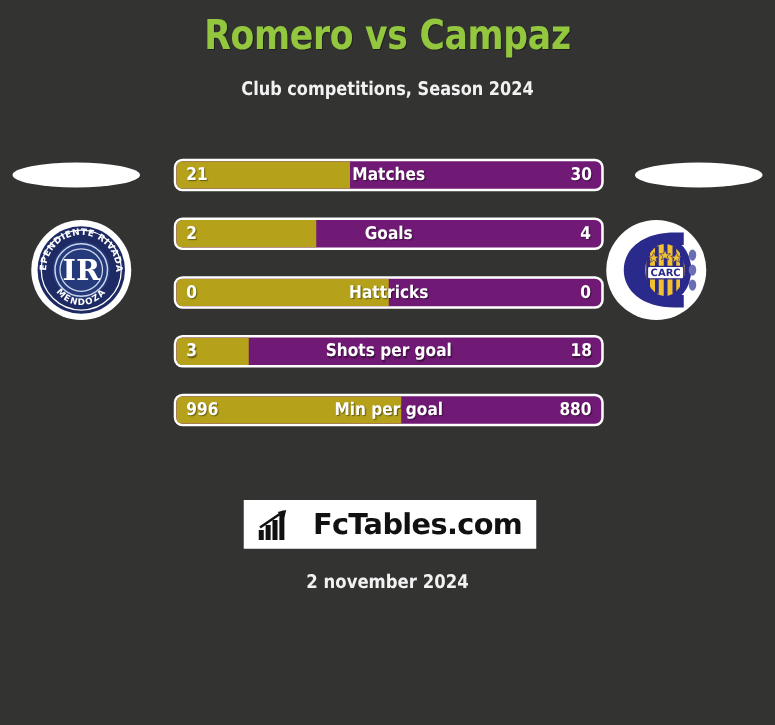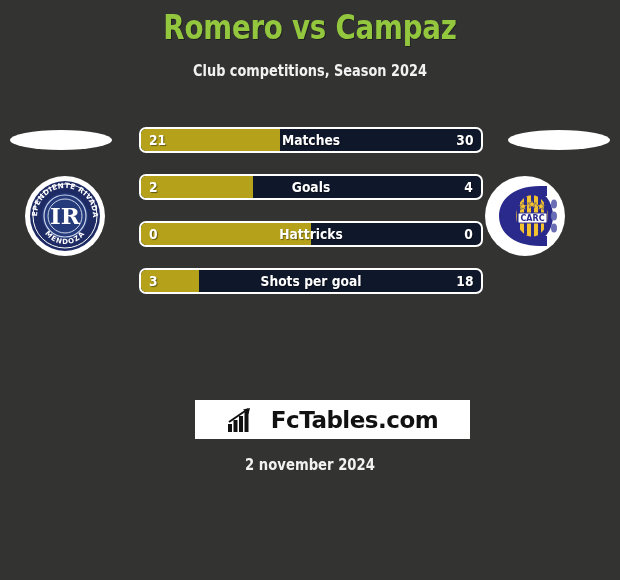--- a/index.html
+++ b/index.html
@@ -81,21 +81,21 @@
     width: 344px;
   }
   .bar-row {
     position: relative;
     height: 26px;
     margin-bottom: 21px;
     border-radius: 7px;
     border: 2px solid #ffffff;
     box-sizing: border-box;
     overflow: hidden;
-    background: #0f172a;
+    background: #701a75;
   }
   .bar-fill {
     position: absolute;
     left: 0; top: 0; bottom: 0;
     background: #b5a21a;
   }
   .bar-left-val,
   .bar-right-val,
   .bar-label {
     position: absolute;
@@ -116,21 +116,21 @@
     left: 0; width: 100%;
     text-align: center;
     transform-origin: center center;
   }
 
   
   .brand {
     position: absolute;
     top: 400px;
     left: 195px;
-    width: 275px;
+    width: 234px;
     height: 39px;
     background: #ffffff;
     display: flex;
     align-items: center;
     justify-content: center;
     gap: 18px;
   }
   .brand-icon { display: block; }
   .brand-text {
     color: #111111;
@@ -236,20 +236,26 @@
   </div>
 
 
   <div class="bar-row">
     <div class="bar-fill" style="width:17%"></div>
     <span class="bar-left-val">3</span>
     <span class="bar-label">Shots per goal</span>
     <span class="bar-right-val">18</span>
   </div>
 
+  <div class="bar-row">
+    <div class="bar-fill" style="width:53%"></div>
+    <span class="bar-left-val">996</span>
+    <span class="bar-label">Min per goal</span>
+    <span class="bar-right-val">880</span>
+  </div>
 
 </div>
 
 <div class="brand">
   <svg class="brand-icon" width="26" height="26" viewBox="0 0 26 26" xmlns="http://www.w3.org/2000/svg">
     <rect x="1" y="17" width="4" height="8" fill="#111111"></rect>
     <rect x="6.5" y="13" width="4" height="12" fill="#111111"></rect>
     <rect x="12" y="9" width="4" height="16" fill="#111111"></rect>
     <rect x="17.5" y="5" width="4" height="20" fill="#111111"></rect>
     <path d="M2 15 L21 2" stroke="#111111" stroke-width="2" fill="none"></path>

